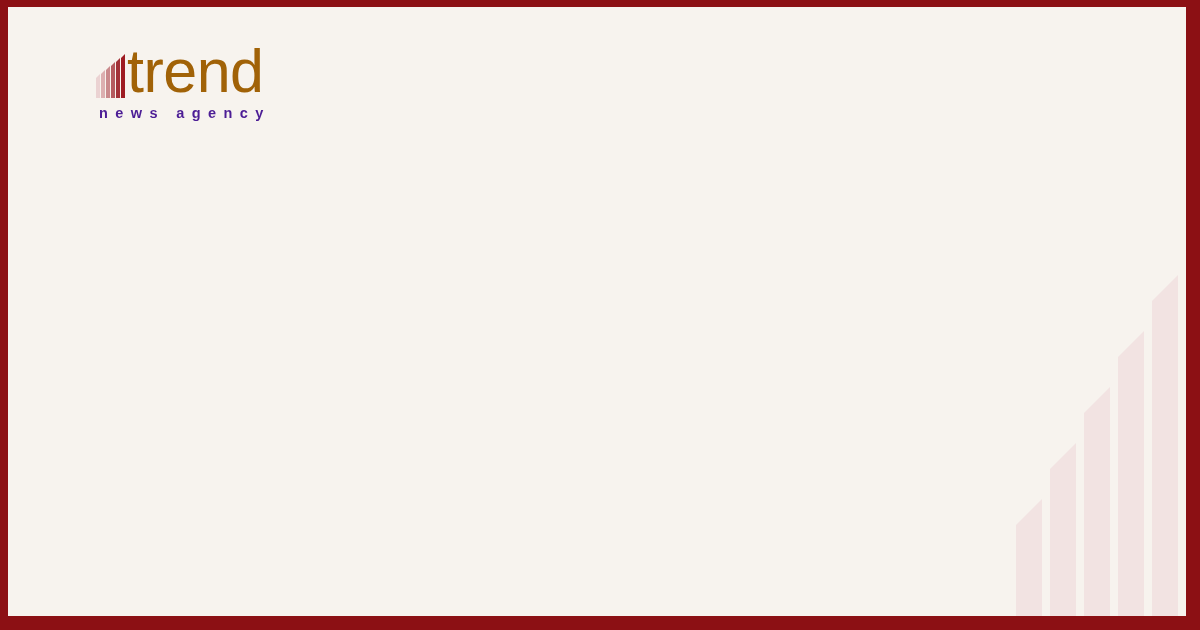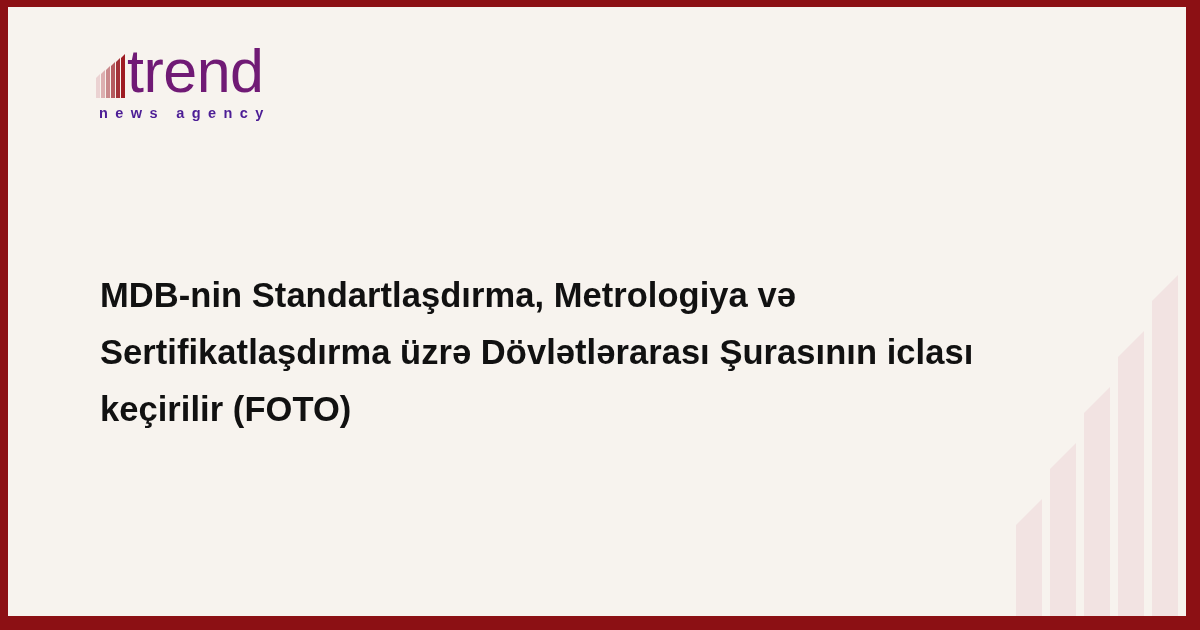--- a/index.html
+++ b/index.html
@@ -60,21 +60,21 @@
     height: 50px;
     margin-right: 1px;
     flex: none;
   }
   .logo-mark svg { display: block; width: 100%; height: 100%; }
   .logo-word {
     font-family: "Liberation Sans", sans-serif;
     font-size: 61px;
     font-weight: 400;
     letter-spacing: -0.5px;
-    color: #701a75;
+    color: #a16207;
     line-height: 0.85;
     white-space: nowrap;
   }
   .logo-tagline {
     margin-top: 7px;
     margin-left: 3px;
     font-family: "Liberation Sans", sans-serif;
     font-size: 14.5px;
     font-weight: 700;
     letter-spacing: 7.4px;
@@ -129,15 +129,14 @@
           <polygon fill="#B55B5F" points="15,50 15,18 19,14 19,50"></polygon>
           <polygon fill="#A33238" points="20,50 20,14 24,10 24,50"></polygon>
           <polygon fill="#9E1B22" points="25,50 25,10 29,6  29,50"></polygon>
         </svg>
       </span>
       <span class="logo-word">trend</span>
     </div>
     <div class="logo-tagline">news agency</div>
   </div>
 
-  <h1 class="headline">MDB-nin Standartlaşdırma, Metrologiya və Sertifikatlaşdırma üzrə Dövlətlərarası Şurasının iclası keçirilir (FOTO)</h1>
 
 </div>
 
 </body></html>

